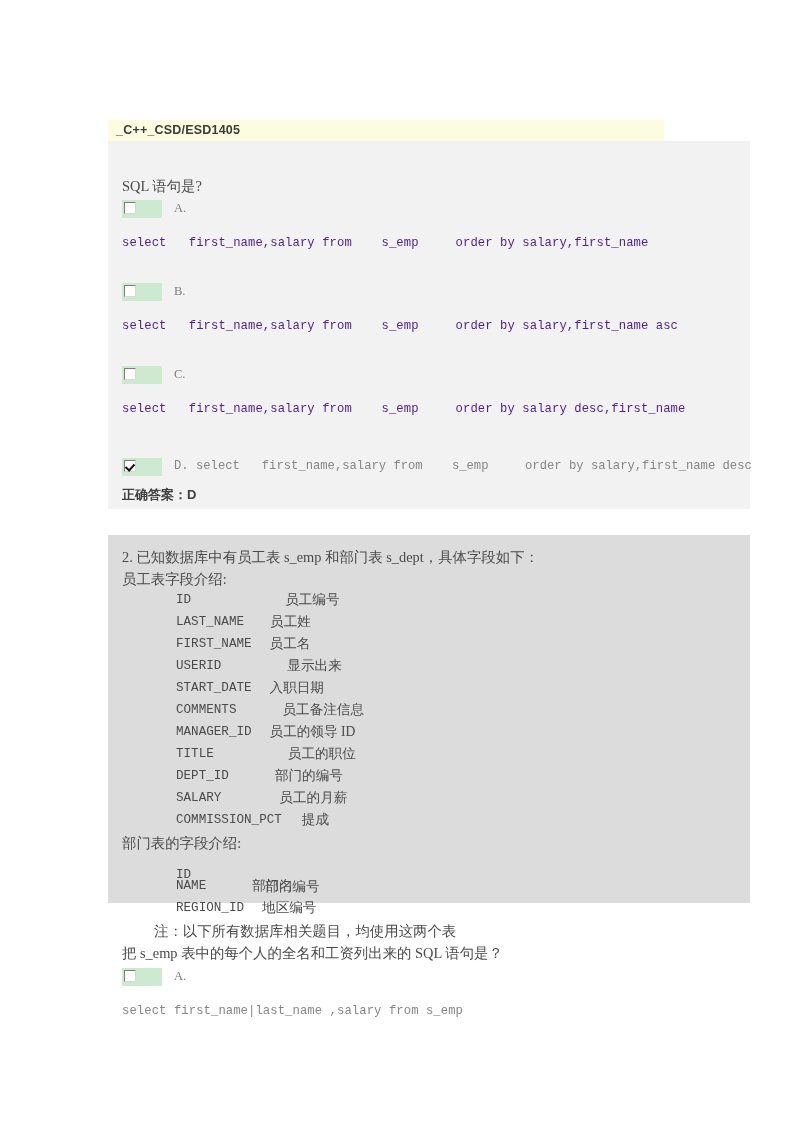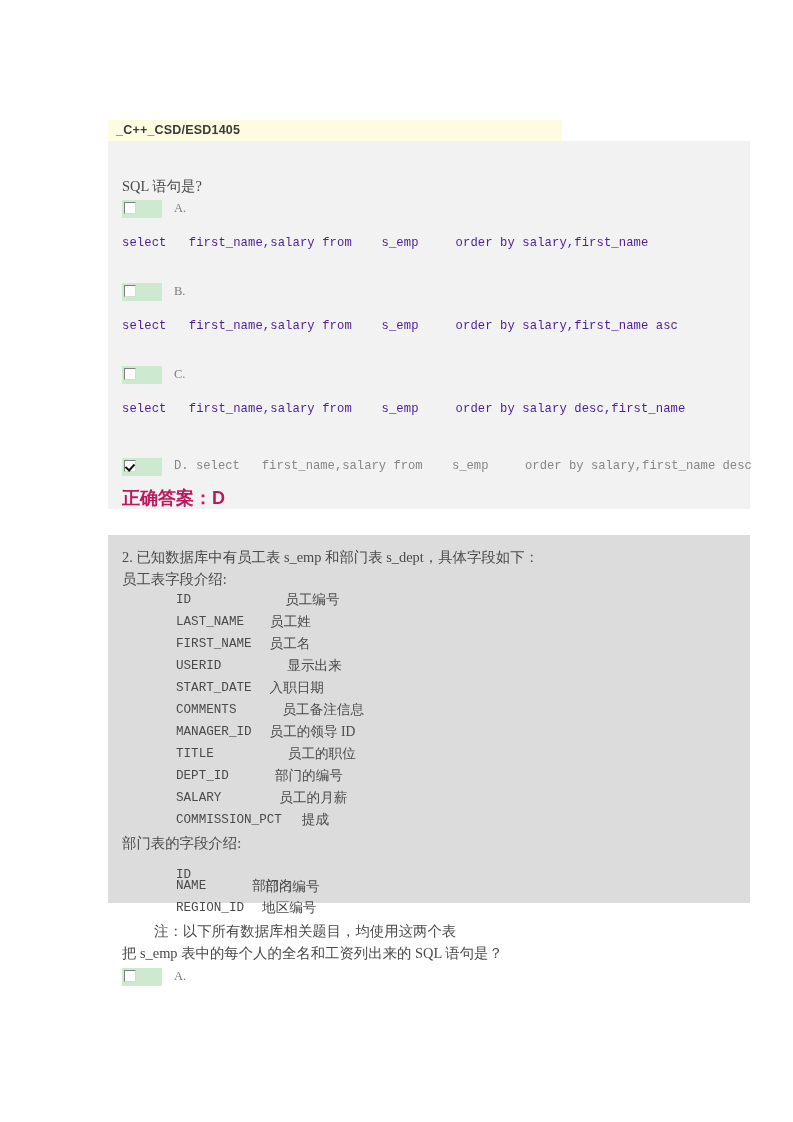--- a/index.html
+++ b/index.html
@@ -21,23 +21,24 @@
     top: 0;
     width: 793px;
     height: 1122px;
   }
 
   
   .title-bar {
     position: absolute;
     left: 108px;
     top: 120px;
-    width: 454px;
+    width: 524px;
     height: 21px;
     background: #fdfbe0;
+    padding-left: 32px;
   }
   .title-text {
     position: absolute;
     left: 8px;
     top: 3px;
     font-family: "Liberation Sans", "DejaVu Sans", sans-serif;
     font-size: 12.5px;
     font-weight: bold;
     color: #3b3b3b;
     letter-spacing: 0.2px;
@@ -133,23 +134,23 @@
     font-family: "Liberation Mono", "DejaVu Sans Mono", monospace;
     font-size: 12.2px;
     color: #868686;
     white-space: pre;
   }
 
   
   .answer {
     position: absolute;
     left: 14px;
-    font-size: 18px;
+    font-size: 13px;
     font-weight: bold;
-    color: #be185d;
+    color: #404040;
     font-family: "Liberation Sans", "DejaVu Sans", sans-serif;
     white-space: nowrap;
   }
 
   
   .q2-line {
     position: absolute;
     left: 14px;
     font-size: 14.4px;
     line-height: 22px;
@@ -290,15 +291,16 @@
 
     <div class="q2-line" style="top:385px;margin-left:32px;">注：以下所有数据库相关题目，均使用这两个表</div>
     <div class="q2-line" style="top:407px;">把 s_emp 表中的每个人的全名和工资列出来的 SQL 语句是？</div>
 
     <div class="optrow" style="top:433px;">
       <div class="cbox-wrap">
         <div class="cbox"></div>
       </div>
       <div class="optlabel">A.</div>
     </div>
+    <div class="sql dark" style="left:14px; top:469px;">select first_name|last_name ,salary from s_emp</div>
   </div>
 
 </div>
 
 </body></html>

